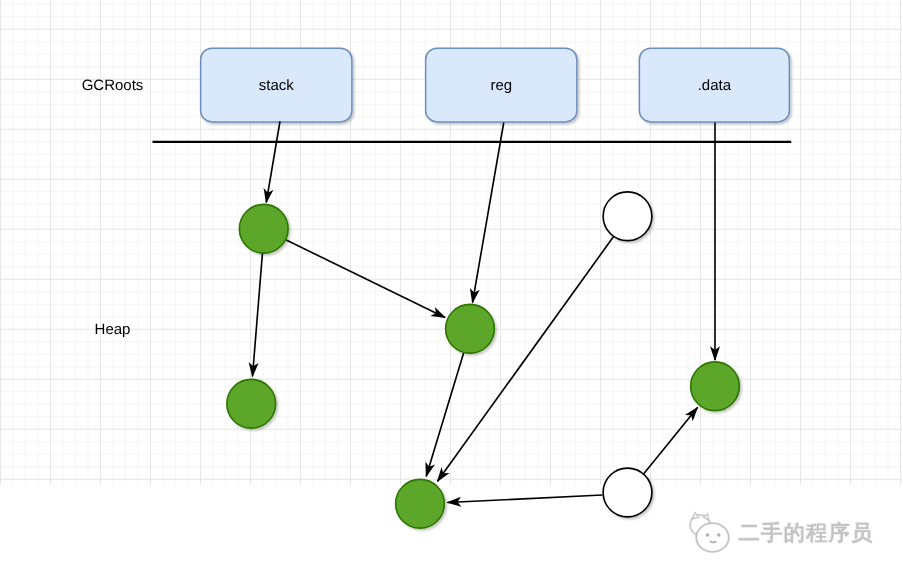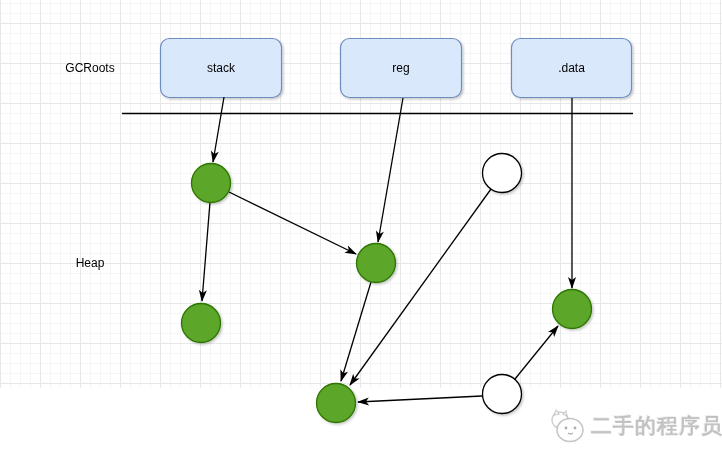--- a/index.html
+++ b/index.html
@@ -52,21 +52,21 @@
   .watermark {
     position: absolute;
     left: 550px;
     top: 409px;
     display: flex;
     align-items: center;
     gap: 5px;
     pointer-events: none;
   }
   .watermark-text {
-    font-size: 21px;
+    font-size: 17px;
     font-weight: bold;
     letter-spacing: 1px;
     color: rgba(150, 150, 150, 0.55);
     text-shadow: 1px 1px 0 rgba(255,255,255,0.95), -1px -1px 0 rgba(190,190,190,0.25);
     white-space: nowrap;
   }
 </style>
 </head>
 <body>
 

